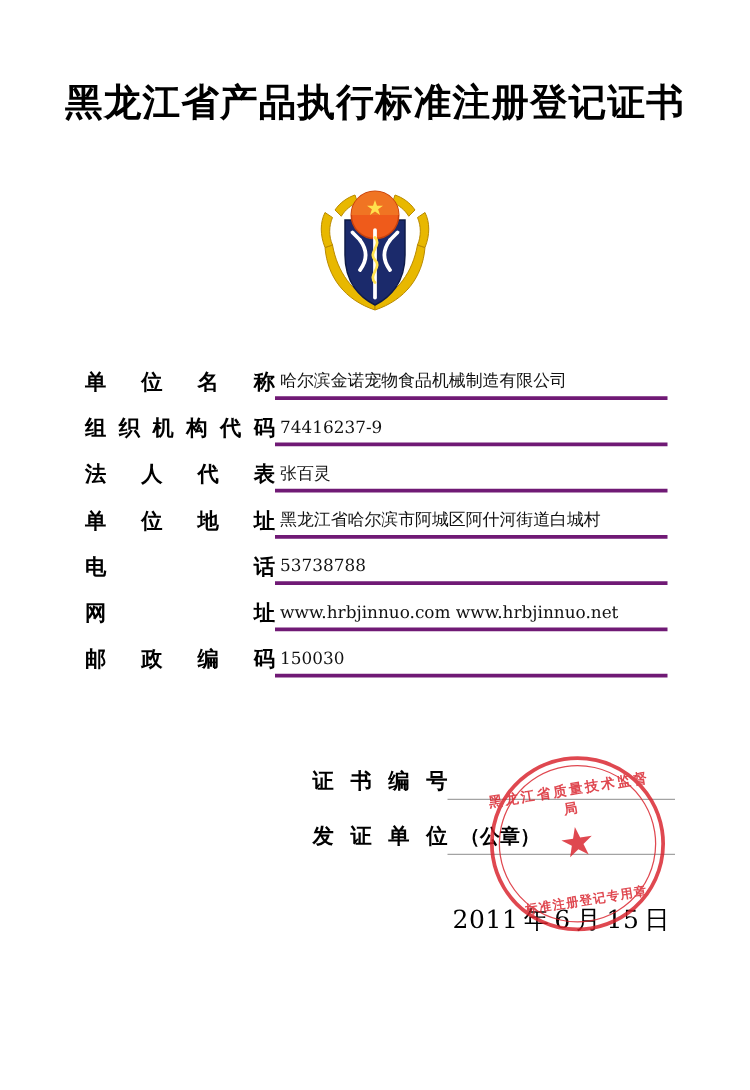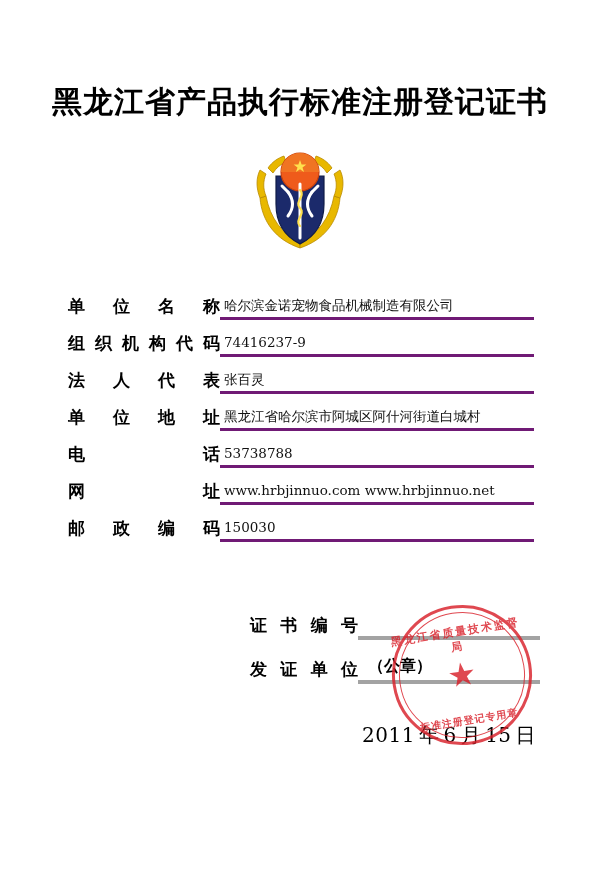--- a/index.html
+++ b/index.html
@@ -29,21 +29,20 @@
     top: 62px;
     left: 0;
     width: 600px;
     text-align: center;
     font-family: "DejaVu Serif", "Liberation Serif", serif;
     font-weight: bold;
     font-size: 30px;
     letter-spacing: 1px;
     color: #000;
     white-space: nowrap;
-    margin-top: 20px;
   }
 
   
   .emblem-wrap {
     position: absolute;
     top: 140px;
     left: 0;
     width: 600px;
     height: 115px;
     display: flex;
@@ -115,21 +114,21 @@
     font-weight: bold;
     font-size: 17px;
     line-height: 20px;
     display: flex;
     justify-content: space-between;
     padding-bottom: 5px;
     box-sizing: border-box;
   }
   .lower-value {
     flex: 1 1 auto;
-    border-bottom: 4px solid #a3a3a3;
+    border-bottom: 1px solid #a3a3a3;
     font-family: "DejaVu Serif", "Liberation Serif", serif;
     font-weight: bold;
     font-size: 16px;
     line-height: 20px;
     padding: 0 0 4px 10px;
     white-space: nowrap;
     min-height: 20px;
   }
 
   

